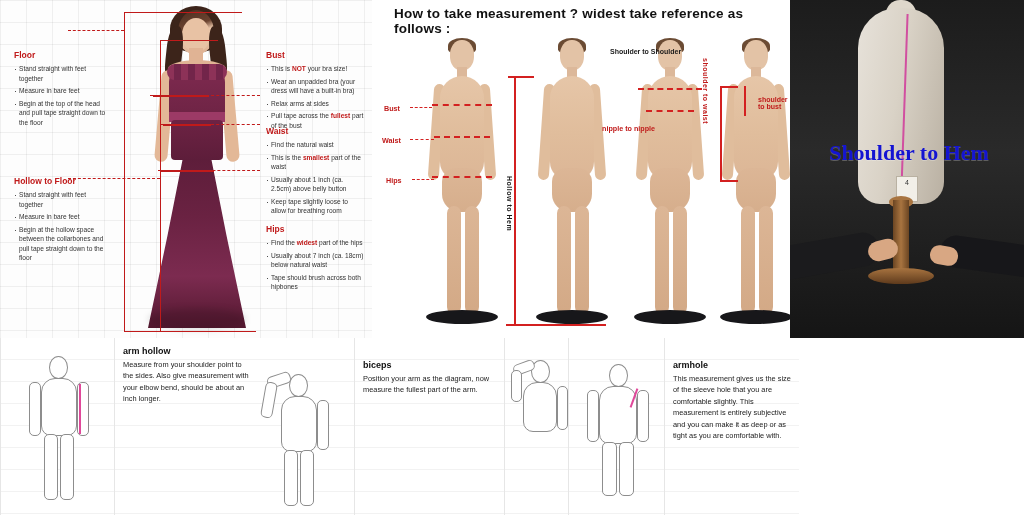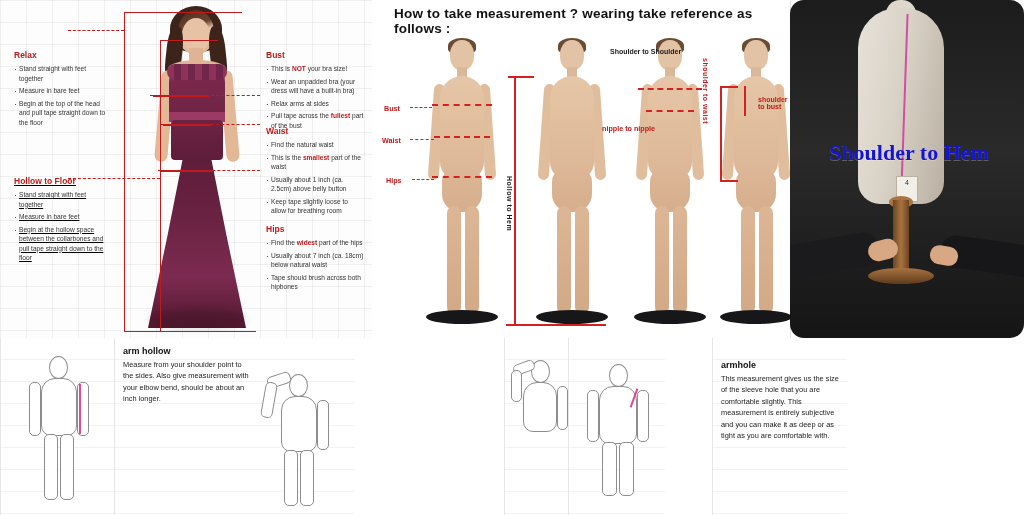--- a/index.html
+++ b/index.html
@@ -133,21 +133,20 @@
     position:absolute;font-size:7px;font-weight:bold;color:#1a1a1a;
     writing-mode:vertical-rl;text-orientation:mixed;letter-spacing:.5px;
   }
   .vlabel.red{color:#c01a1a;}
 
   
   #panel-hem{
     position:absolute;left:790px;top:0;width:234px;height:338px;
     background:linear-gradient(180deg,#1c1c1c 0%, #2a2a2a 45%, #151515 100%);
     overflow:hidden;
-    border-radius:14px;
   }
   .form-body{
     position:absolute;left:68px;top:8px;width:86px;height:196px;
     background:linear-gradient(100deg,#e7e2da 0%, #d9d2c6 45%, #b9b0a2 100%);
     border-radius:40px 40px 22px 22px;
   }
   .form-neck{
     position:absolute;left:96px;top:0px;width:30px;height:22px;background:#ded7cb;border-radius:14px 14px 4px 4px;
   }
   .form-stand{
@@ -246,29 +245,29 @@
     <div class="dash-h" style="left:68px;top:178px;width:92px;"></div>
 
     <div class="dash-h" style="left:150px;top:95px;width:110px;"></div>
     <div class="mline hline" style="left:153px;top:95px;width:56px;height:2px;"></div>
     <div class="dash-h" style="left:160px;top:124px;width:100px;"></div>
     <div class="mline hline" style="left:163px;top:124px;width:48px;height:2px;"></div>
     <div class="dash-h" style="left:158px;top:170px;width:102px;"></div>
     <div class="mline hline" style="left:160px;top:170px;width:54px;height:2px;"></div>
 
     <div class="blk" style="left:14px;top:50px;width:92px;">
-      <h4>Relax</h4>
+      <h4>Floor</h4>
       <ul>
         <li>Stand straight with feet together</li>
         <li>Measure in bare feet</li>
         <li>Begin at the top of the head and pull tape straight down to the floor</li>
       </ul>
     </div>
 
-    <div class="blk" style="left:14px;top:176px;width:92px;text-decoration:underline;">
+    <div class="blk" style="left:14px;top:176px;width:92px;">
       <h4>Hollow to Floor</h4>
       <ul>
         <li>Stand straight with feet together</li>
         <li>Measure in bare feet</li>
         <li>Begin at the hollow space between the collarbones and pull tape straight down to the floor</li>
       </ul>
     </div>
 
     <div class="blk" style="left:266px;top:50px;width:98px;">
       <h4>Bust</h4>
@@ -294,21 +293,21 @@
       <h4>Hips</h4>
       <ul>
         <li>Find the <span class="hl">widest</span> part of the hips</li>
         <li>Usually about 7 inch (ca. 18cm) below natural waist</li>
         <li>Tape should brush across both hipbones</li>
       </ul>
     </div>
   </div>
 
   <div id="panel-howto">
-    <div id="howto-title">How to take measurement ?  wearing take reference as follows :</div>
+    <div id="howto-title">How to take measurement ?  widest take reference as follows :</div>
 
     <div class="mann" style="left:48px;">
       <div class="m-hair"></div>
       <div class="m-head"></div>
       <div class="m-neck"></div>
       <div class="m-armL"></div>
       <div class="m-armR"></div>
       <div class="m-torso"></div>
       <div class="m-hip"></div>
       <div class="m-legL"></div>
@@ -419,20 +418,27 @@
         <div class="s-head" style="left:26px;top:6px;"></div>
         <div class="s-body" style="left:18px;top:28px;width:34px;height:54px;border-radius:14px 14px 10px 10px;"></div>
         <div class="s-arm" style="left:4px;top:6px;width:22px;height:10px;transform:rotate(-18deg);"></div>
         <div class="s-arm" style="left:0px;top:14px;width:10px;height:34px;transform:rotate(10deg);"></div>
         <div class="s-arm" style="left:54px;top:32px;width:10px;height:48px;"></div>
         <div class="s-leg" style="left:21px;top:82px;width:12px;height:54px;"></div>
         <div class="s-leg" style="left:37px;top:82px;width:12px;height:54px;"></div>
       </div>
     </div>
 
+    <div class="cell" style="left:354px;width:150px;">
+      <div class="lined"></div>
+      <div class="note" style="left:8px;top:22px;width:134px;">
+        <h5>biceps</h5>
+        <p>Position your arm as the diagram, now measure the fullest part of the arm.</p>
+      </div>
+    </div>
 
     <div class="cell" style="left:504px;width:64px;">
       <div class="lined"></div>
       <div class="sk" style="left:6px;top:18px;width:56px;height:120px;">
         <div class="s-head" style="left:20px;top:4px;"></div>
         <div class="s-body" style="left:12px;top:26px;width:32px;height:48px;border-radius:14px 14px 10px 10px;"></div>
         <div class="s-arm" style="left:2px;top:6px;width:20px;height:9px;transform:rotate(-20deg);"></div>
         <div class="s-arm" style="left:0px;top:14px;width:9px;height:30px;"></div>
         <div class="s-arm" style="left:46px;top:30px;width:9px;height:42px;"></div>
       </div>
@@ -444,21 +450,21 @@
         <div class="s-head" style="left:24px;top:4px;"></div>
         <div class="s-body" style="left:14px;top:26px;width:36px;height:56px;border-radius:14px 14px 10px 10px;"></div>
         <div class="s-arm" style="left:2px;top:30px;width:10px;height:50px;"></div>
         <div class="s-arm" style="left:52px;top:30px;width:10px;height:50px;"></div>
         <div class="s-leg" style="left:17px;top:82px;width:13px;height:52px;"></div>
         <div class="s-leg" style="left:34px;top:82px;width:13px;height:52px;"></div>
         <div class="pinkline" style="left:48px;top:28px;width:2px;height:20px;transform:rotate(20deg);"></div>
       </div>
     </div>
 
-    <div class="cell" style="left:664px;width:134px;margin-left:48px;">
+    <div class="cell" style="left:664px;width:134px;">
       <div class="lined"></div>
       <div class="note" style="left:8px;top:22px;width:122px;">
         <h5>armhole</h5>
         <p>This measurement gives us the size of the sleeve hole that you are comfortable slightly. This measurement is entirely subjective and you can make it as deep or as tight as you are comfortable with.</p>
       </div>
     </div>
 
   </div>
 </div>
 

